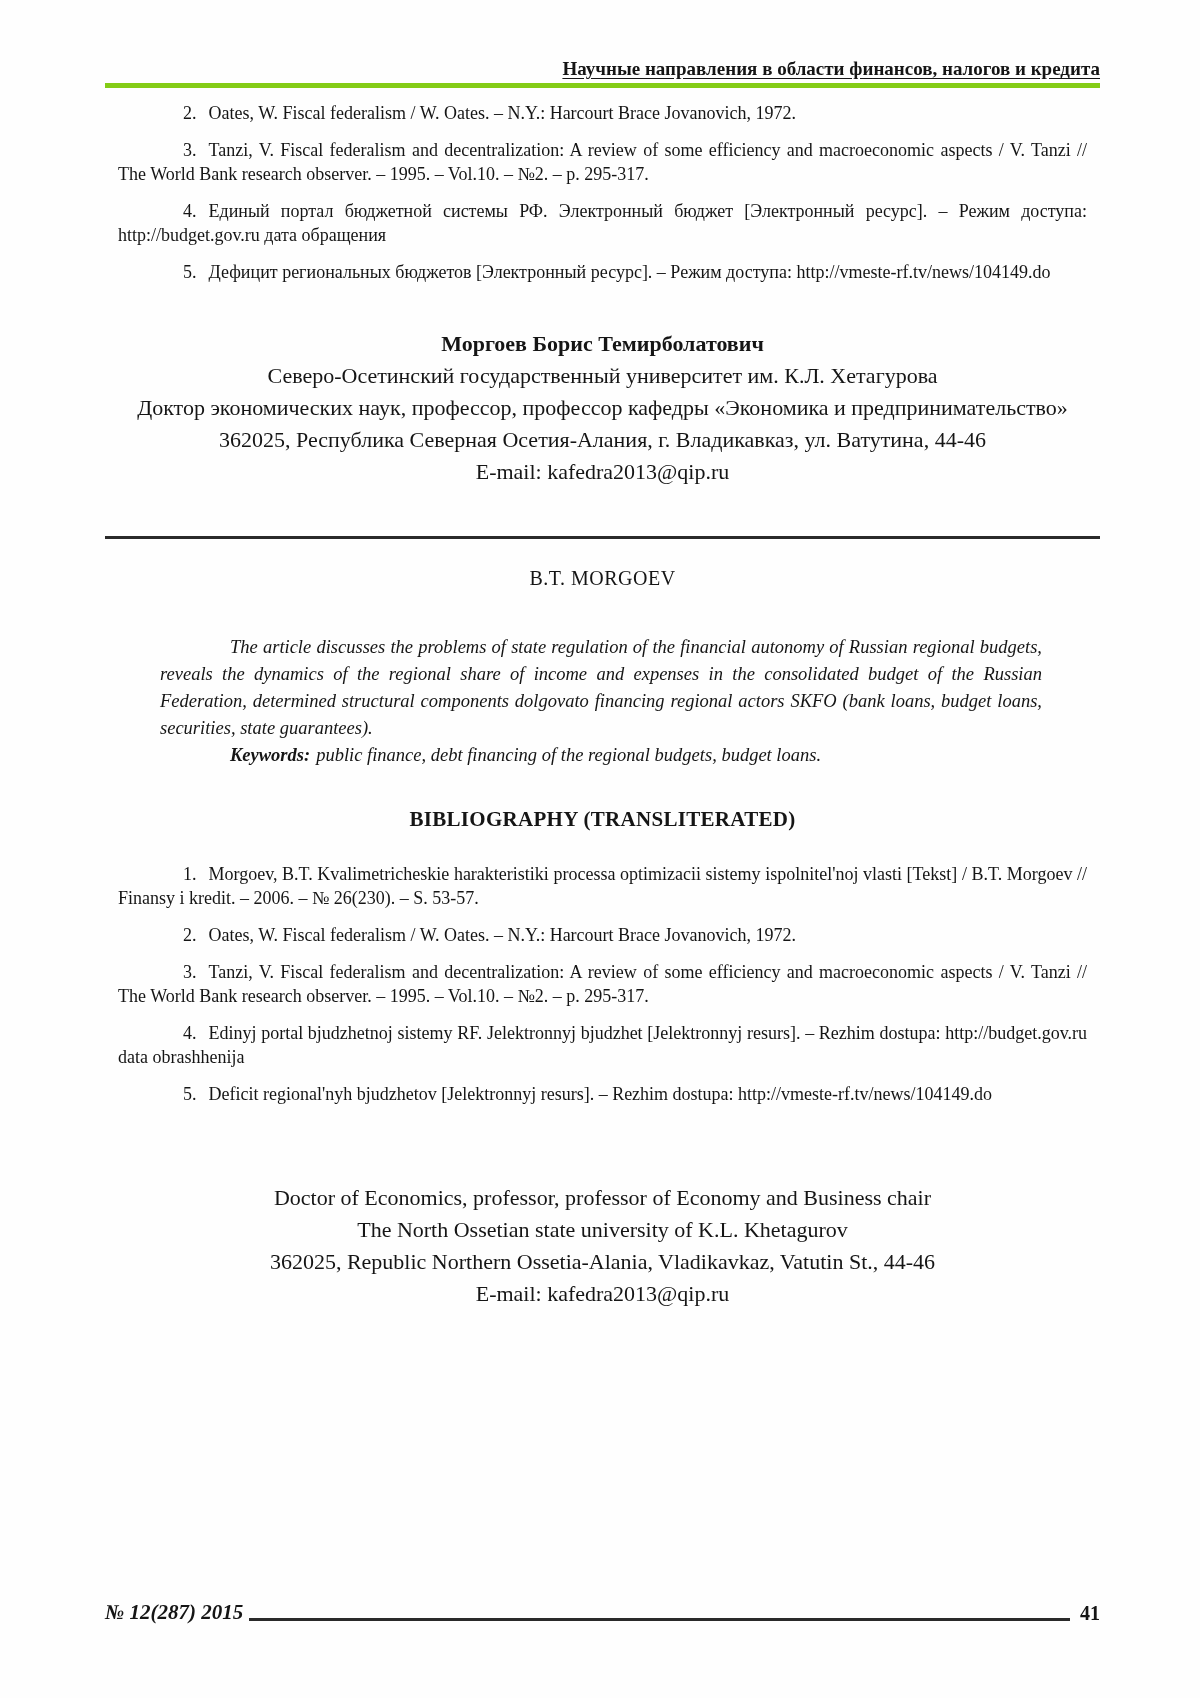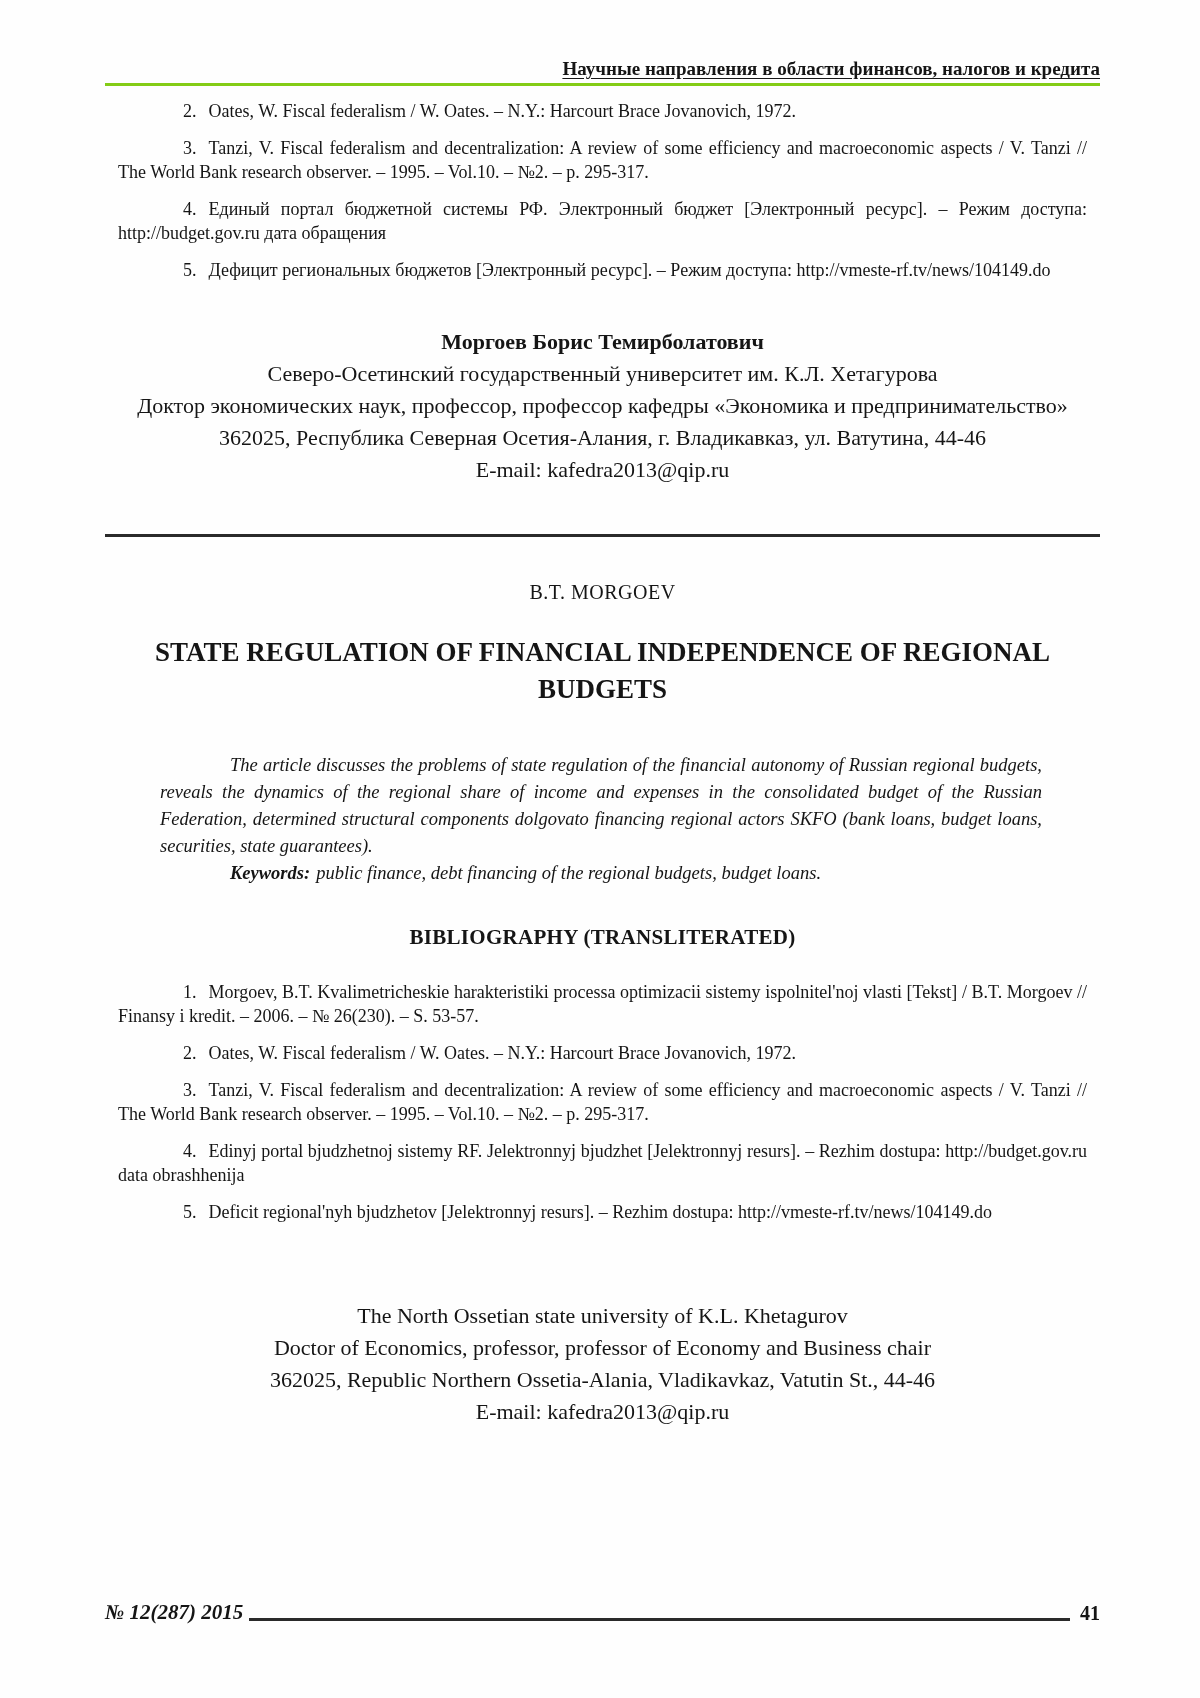--- a/index.html
+++ b/index.html
@@ -11,21 +11,21 @@
     background: #fefefe;
     color: #151515;
     font-family: "Liberation Serif", "DejaVu Serif", serif;
     box-sizing: border-box;
     padding: 58px 100px 0 105px;
     overflow: hidden;
   }
 
   
   .running-head {
-    border-bottom: 3px solid #84cc16;
+    border-bottom: 5px solid #84cc16;
     padding-bottom: 3px;
     text-align: right;
     font-weight: bold;
     font-size: 19px;
     line-height: 22px;
   }
   .running-head .head-text { text-decoration: underline; text-underline-offset: 3px; }
 
   
   .refs { margin-top: 13px; }
@@ -44,21 +44,21 @@
   .author-name { font-weight: bold; }
 
   .separator {
     margin-top: 52px;
     border: none;
     border-top: 3px solid #2a2a2a;
     height: 0;
   }
 
   .article-author {
-    margin-top: 44px;
+    margin-top: 28px;
     text-align: center;
     font-size: 20px;
     letter-spacing: 0.5px;
   }
 
   .article-title {
     margin: 30px auto 0;
     text-align: center;
     font-weight: bold;
     font-size: 27px;
@@ -139,40 +139,39 @@
     <p>Северо-Осетинский государственный университет им. К.Л. Хетагурова</p>
     <p>Доктор экономических наук, профессор, профессор кафедры «Экономика и предпринимательство»</p>
     <p>362025, Республика Северная Осетия-Алания, г. Владикавказ, ул. Ватутина, 44-46</p>
     <p>E-mail: kafedra2013@qip.ru</p>
   </div>
 
   <hr class="separator">
 
   <div class="article-author">B.T. MORGOEV</div>
 
-  <h1 class="article-title">STATE REGULATION OF FINANCIAL INDEPENDENCE OF REGIONAL BUDGETS</h1>
 
   <div class="abstract-block">
     <p>The article discusses the problems of state regulation of the financial autonomy of Russian regional budgets, reveals the dynamics of the regional share of income and expenses in the consolidated budget of the Russian Federation, determined structural components dolgovato financing regional actors SKFO (bank loans, budget loans, securities, state guarantees).</p>
     <p><span class="kw-label">Keywords:</span><span>public finance, debt financing of the regional budgets, budget loans.</span></p>
   </div>
 
   <div class="biblio-heading">BIBLIOGRAPHY (TRANSLITERATED)</div>
 
   <div class="refs biblio">
     <p class="ref"><span class="ref-num">1.</span><span>Morgoev, B.T. Kvalimetricheskie harakteristiki processa optimizacii sistemy ispolnitel'noj vlasti [Tekst] / B.T. Morgoev // Finansy i kredit. – 2006. – № 26(230). – S. 53-57.</span></p>
     <p class="ref"><span class="ref-num">2.</span><span>Oates, W. Fiscal federalism / W. Oates. – N.Y.: Harcourt Brace Jovanovich, 1972.</span></p>
     <p class="ref"><span class="ref-num">3.</span><span>Tanzi, V. Fiscal federalism and decentralization: A review of some efficiency and macroeconomic aspects / V. Tanzi // The World Bank research observer. – 1995. – Vol.10. – №2. – p. 295-317.</span></p>
     <p class="ref"><span class="ref-num">4.</span><span>Edinyj portal bjudzhetnoj sistemy RF. Jelektronnyj bjudzhet [Jelektronnyj resurs]. – Rezhim dostupa: http://budget.gov.ru data obrashhenija</span></p>
     <p class="ref"><span class="ref-num">5.</span><span>Deficit regional'nyh bjudzhetov [Jelektronnyj resurs]. – Rezhim dostupa: http://vmeste-rf.tv/news/104149.do</span></p>
   </div>
 
   <div class="author-block en">
+    <p>Doctor of Economics, professor, professor of Economy and Business chair</p>
     <p>The North Ossetian state university of K.L. Khetagurov</p>
-    <p>Doctor of Economics, professor, professor of Economy and Business chair</p>
     <p>362025, Republic Northern Ossetia-Alania, Vladikavkaz, Vatutin St., 44-46</p>
     <p>E-mail: kafedra2013@qip.ru</p>
   </div>
 
   <div class="footer">
     <span class="footer-issue">№ 12(287) 2015</span>
     <span class="footer-rule"></span>
     <span class="footer-page">41</span>
   </div>
 

